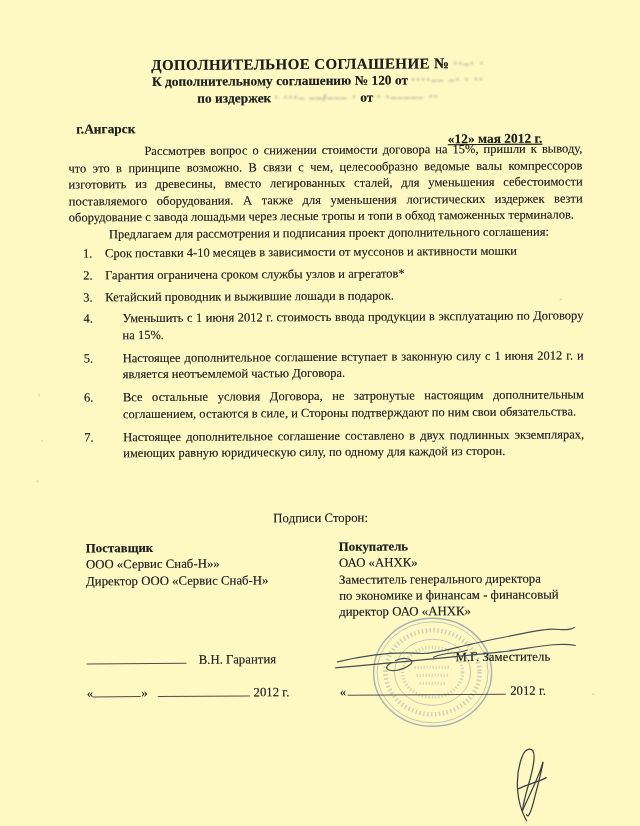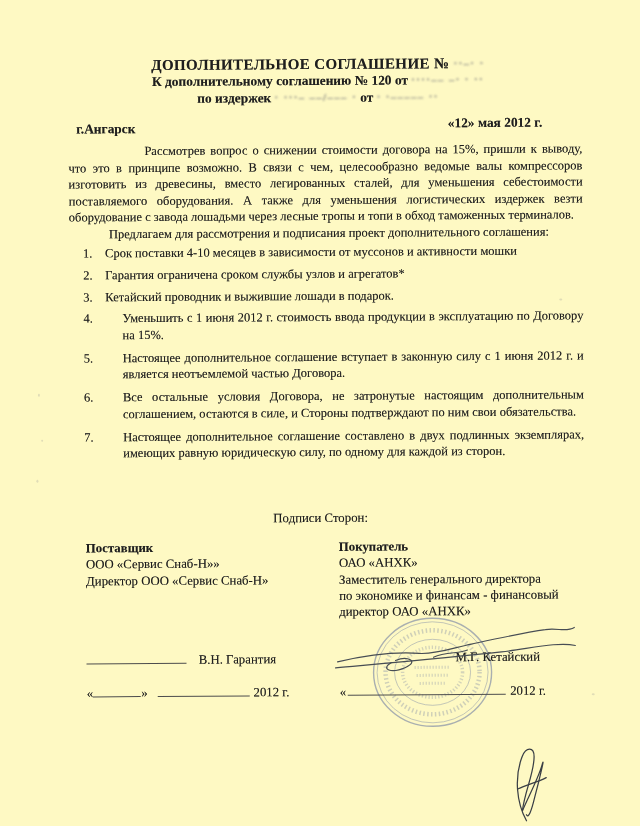--- a/index.html
+++ b/index.html
@@ -18,21 +18,21 @@
   .title-line2, .title-line3 { font-size:13.4px; font-weight:bold; line-height:16.5px; }
   .redact {
     color:#8e8e8e; filter:blur(0.8px); letter-spacing:1.5px;
     font-size:10.5px; font-weight:bold; vertical-align:1px;
   }
   .place-date {
     position:absolute; top:116px; left:78px; right:96px;
     font-size:13.4px; font-weight:bold;
   }
   .city { position:absolute; left:0; top:4px; }
-  .doc-date { position:absolute; right:0; top:0; }
+  .doc-date { position:absolute; right:0; top:16px;text-decoration:underline; }
   
   .doc-main { position:absolute; top:142px; left:70px; right:56px; font-size:12.5px; }
   .intro { margin:0; text-align:justify; text-indent:76px; line-height:16.6px; }
   .proposal { margin:0; text-indent:40px; line-height:16.4px; }
   .items { margin:3px 0 0 14px; padding:0; list-style:none; }
   .item { display:flex; line-height:16.2px; }
   .item.single { margin-bottom:5.5px; }
   .item.multi  { margin-bottom:7px; }
   .item .num { flex:0 0 22px; }
   .item.single .txt { flex:1; }
@@ -142,21 +142,21 @@
           <div>директор ОАО «АНХК»</div>
         </div>
       </div>
 
       <div class="name-row">
         <div class="name-left">
           <span class="uline w100"></span>
           <span>В.Н. Гарантия</span>
         </div>
         <div class="name-right">
-          <span>М.Г. Кетайский</span>
+          <span>М.Г. Заместитель</span>
         </div>
       </div>
 
       <div class="date-row">
         <div class="date-left">
           <span>«</span><span class="uline w48"></span><span>»</span><span class="uline w92"></span><span>2012 г.</span>
         </div>
         <div class="date-right">
           <span>«</span><span class="uline w158"></span><span>2012 г.</span>
         </div>

